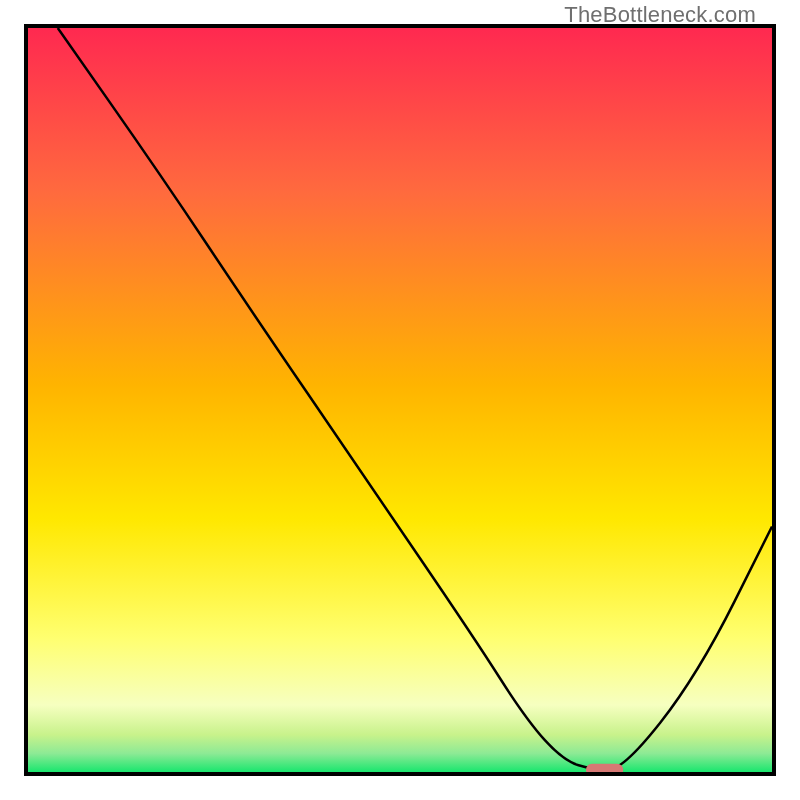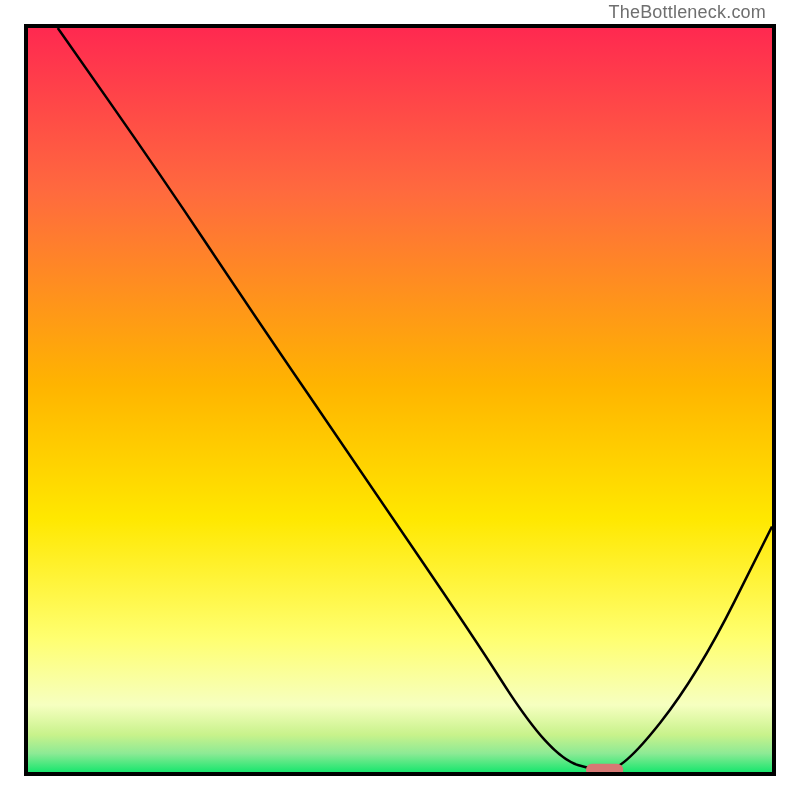--- a/index.html
+++ b/index.html
@@ -7,23 +7,23 @@
     padding: 0;
     width: 800px;
     height: 800px;
     background: #ffffff;
     font-family: Arial, Helvetica, sans-serif;
     position: relative;
   }
   .watermark {
     position: absolute;
     top: 2px;
-    right: 34px;
+    right: 44px;
     color: #6f6f6f;
-    font-size: 18px;
+    font-size: 22px;
     font-weight: 400;
     z-index: 10;
     letter-spacing: 0.2px;
     text-align: right;
   }
   .chart-frame {
     position: absolute;
     left: 24px;
     top: 24px;
     width: 752px;

